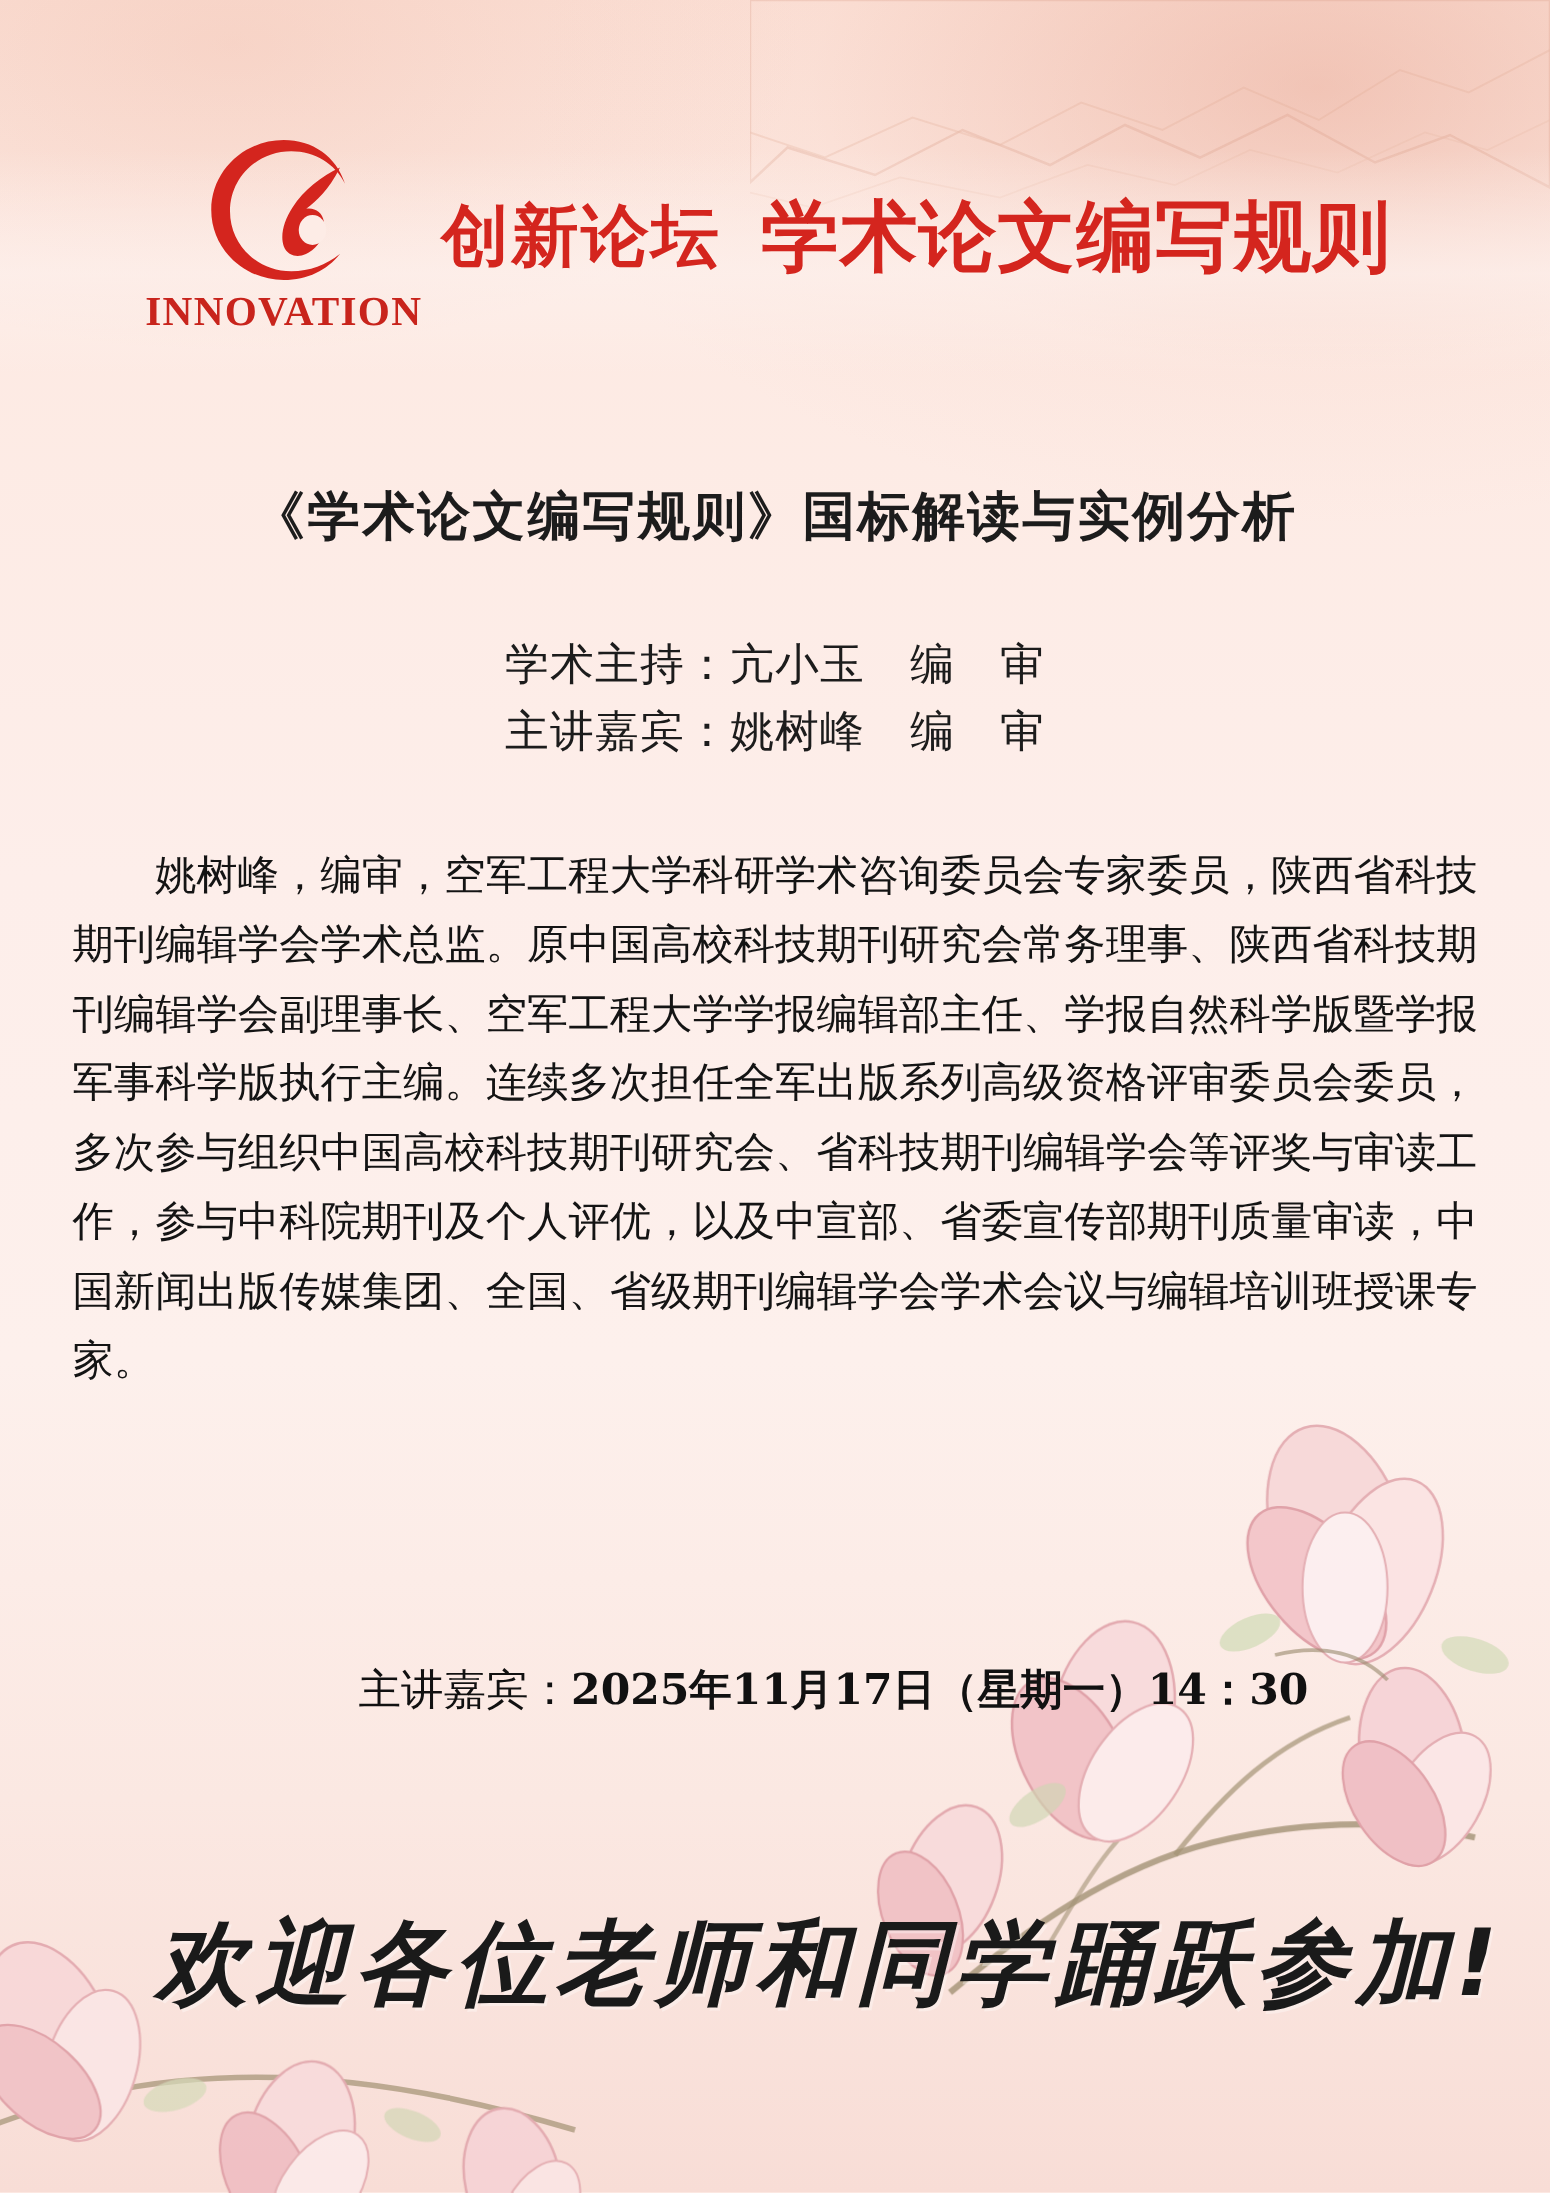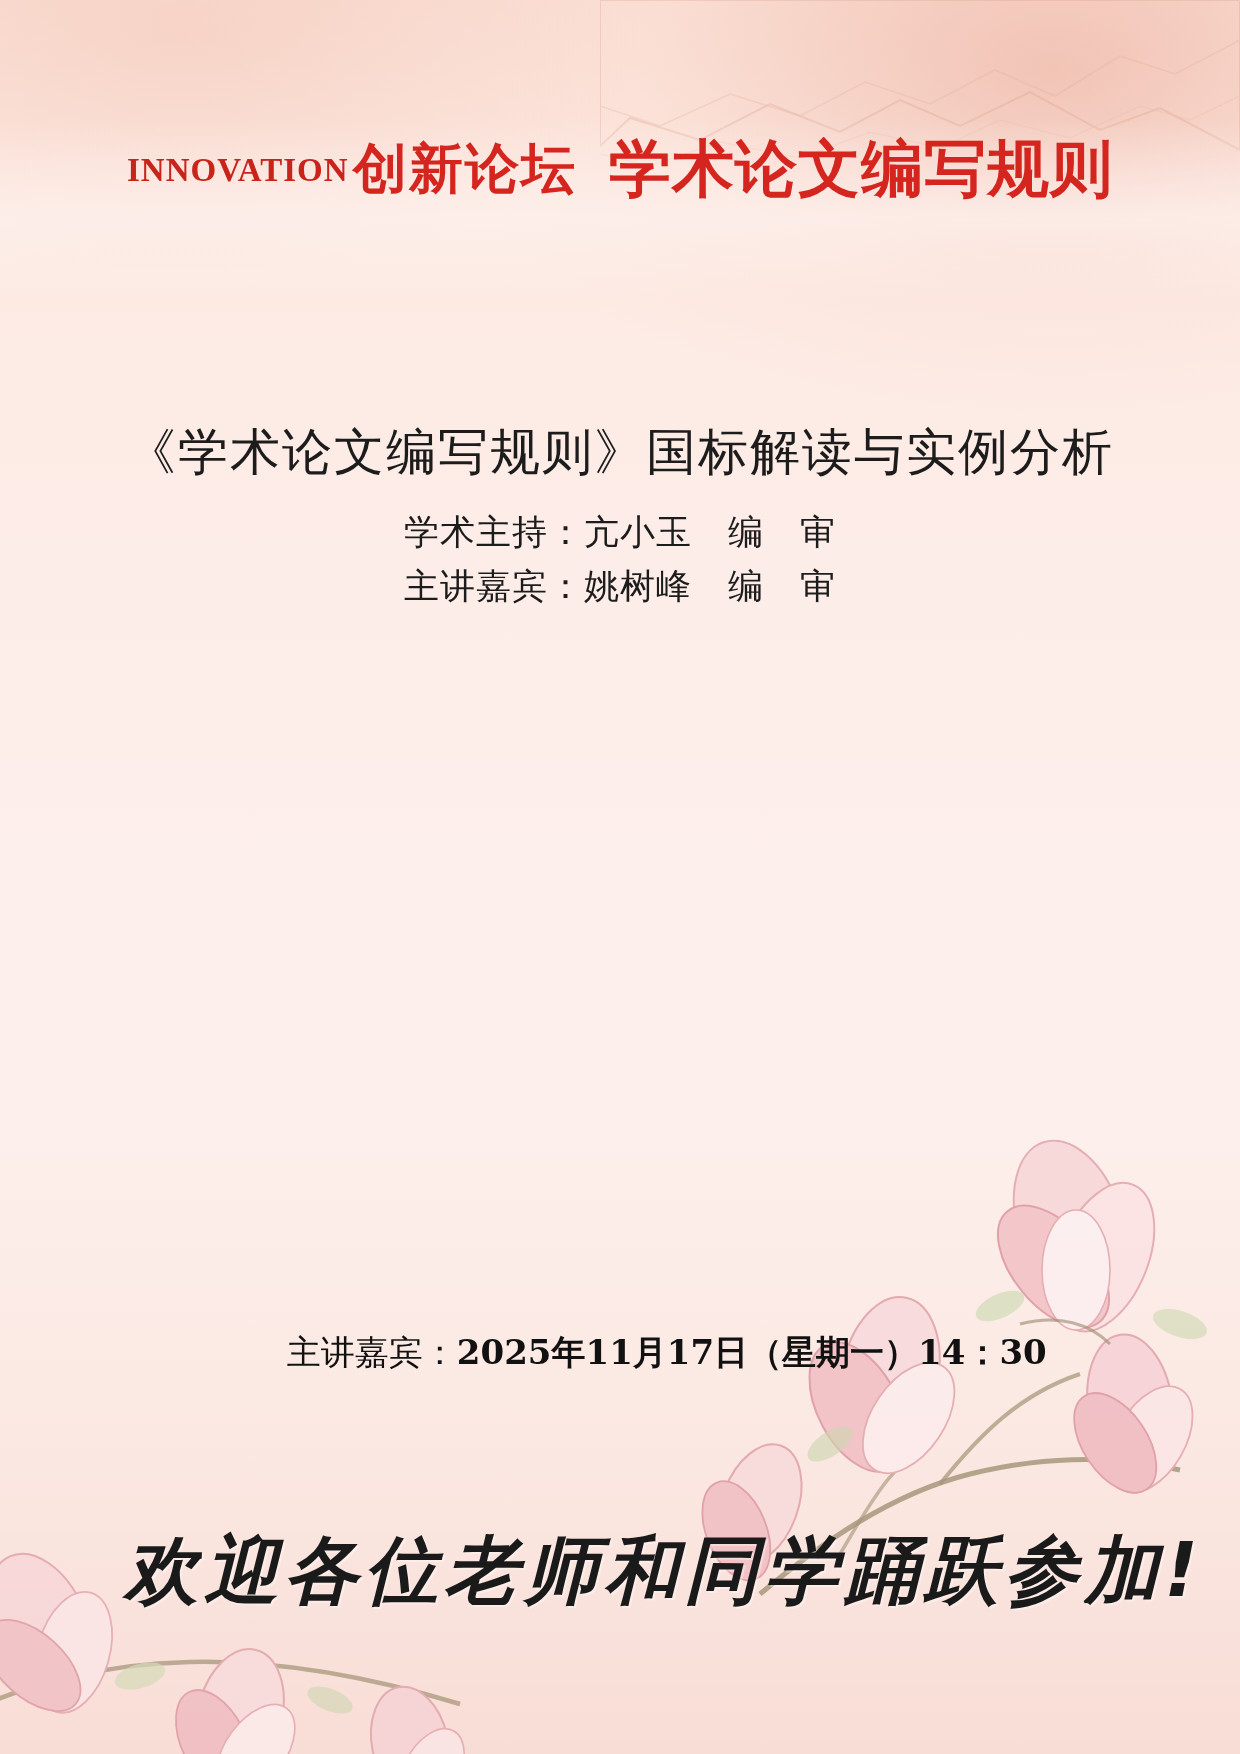--- a/index.html
+++ b/index.html
@@ -68,21 +68,21 @@
     width: 100%;
     display: flex;
     align-items: center;
     justify-content: center;
     gap: 26px;
   }
   .logo-wrap {
     width: 200px;
     position: relative;
     display: flex;
-    flex-direction: row;
+    flex-direction: column;
     align-items: center;
   }
   .logo-mark { width: 130px; height: 122px; display:block; }
   .logo-word {
     margin-top: 2px;
     font-family: "Liberation Serif", serif;
     font-size: 33px;
     letter-spacing: 1px;
     font-weight: 700;
     color: #c8241c;
@@ -108,26 +108,25 @@
   }
 
   
   .lecture-title {
     position: absolute;
     top: 385px;
     left: 0;
     width: 100%;
     text-align: center;
     font-family: "DejaVu Serif", serif;
-    font-size: 50px;
-    font-weight: 400;
+    font-size: 42px;
+    font-weight: 700;
     color: #1c1c1c;
     letter-spacing: 2px;
     white-space: nowrap;
-    margin-top: 34px;
   }
 
   
   .speakers {
     position: absolute;
     top: 505px;
     left: 0;
     width: 100%;
     text-align: center;
     font-family: "DejaVu Serif", serif;
@@ -209,20 +208,21 @@
     <div class="title-issue">学术论文编写规则</div>
   </div>
 
   <div class="lecture-title">《学术论文编写规则》国标解读与实例分析</div>
 
   <div class="speakers">
     <div class="speaker-line">学术主持：亢小玉　编　审</div>
     <div class="speaker-line">主讲嘉宾：姚树峰　编　审</div>
   </div>
 
+  <div class="bio">姚树峰，编审，空军工程大学科研学术咨询委员会专家委员，陕西省科技期刊编辑学会学术总监。原中国高校科技期刊研究会常务理事、陕西省科技期刊编辑学会副理事长、空军工程大学学报编辑部主任、学报自然科学版暨学报军事科学版执行主编。连续多次担任全军出版系列高级资格评审委员会委员，多次参与组织中国高校科技期刊研究会、省科技期刊编辑学会等评奖与审读工作，参与中科院期刊及个人评优，以及中宣部、省委宣传部期刊质量审读，中国新闻出版传媒集团、全国、省级期刊编辑学会学术会议与编辑培训班授课专家。</div>
 
   <svg class="blossoms" viewBox="0 0 620 560">
     <g opacity="0.95">
       <path d="M120 520 C180 470 250 420 330 400 C400 383 470 380 540 396" stroke="#9a8a6a" stroke-width="5" fill="none" opacity=".8"></path>
       <path d="M300 410 C340 360 380 320 440 300" stroke="#9a8a6a" stroke-width="4" fill="none" opacity=".7"></path>
       <path d="M200 480 C230 430 250 390 300 360" stroke="#9a8a6a" stroke-width="3.5" fill="none" opacity=".6"></path>
 
       <g transform="translate(430,150)">
         <ellipse cx="0" cy="0" rx="52" ry="86" fill="#f7d6d8" stroke="#e2a8ae" stroke-width="2" transform="rotate(-18)"></ellipse>
         <ellipse cx="44" cy="18" rx="44" ry="78" fill="#fbe3e3" stroke="#e2a8ae" stroke-width="2" transform="rotate(22)"></ellipse>

